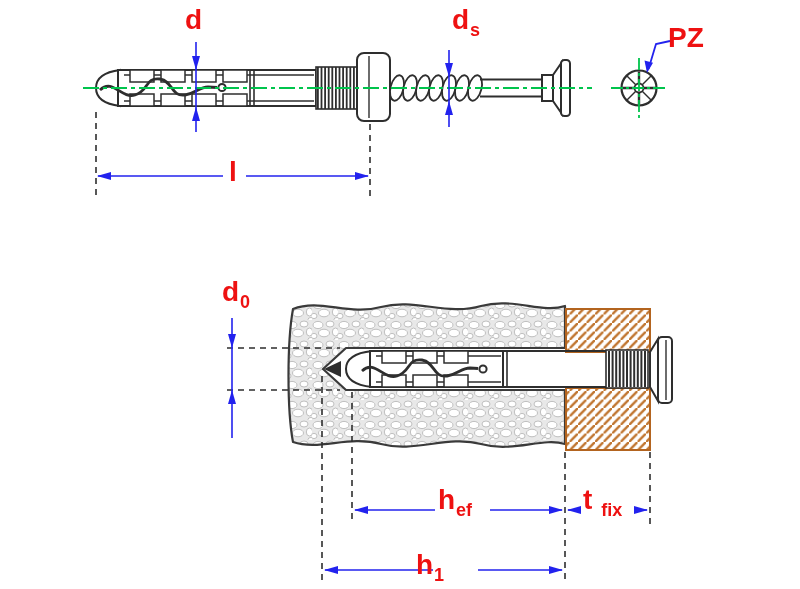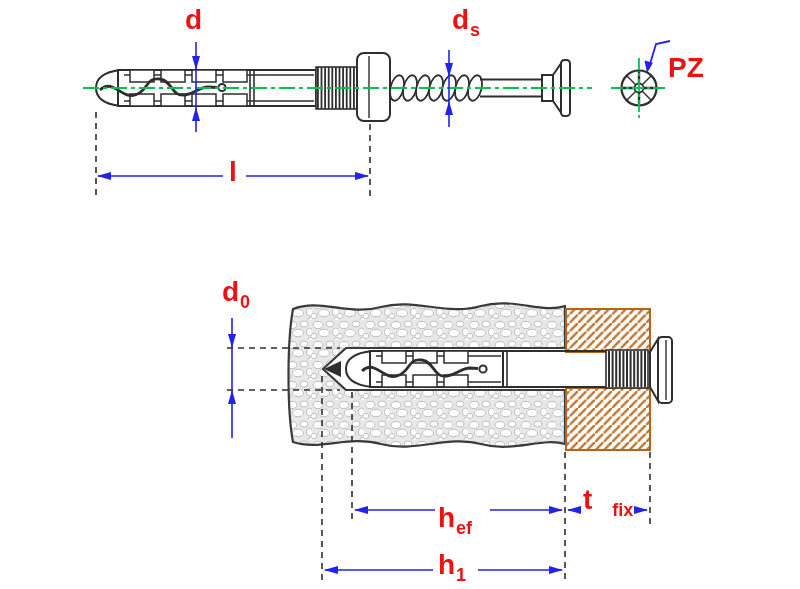--- a/index.html
+++ b/index.html
@@ -2,21 +2,21 @@
 <html style="--label: #ee1111; --dim: #2222ee; --center: #00c44c; --line: #2e2e2e; --hatch: #c0752f; --hatch-border: #b3641f; --wall-bg: #e8e8e8; --pebble: #ffffff; --pebble-stroke: #bfbfbf; --canvas: #ffffff;"><head>
 <meta charset="utf-8">
 <style>
   html,body{margin:0;padding:0;background:#fff;}
   .canvas{position:relative;width:800px;height:589px;background:var(--canvas,#fff);overflow:hidden;
           font-family:"Liberation Sans",sans-serif;}
   svg{position:absolute;left:0;top:0;}
   .lbl{position:absolute;color:var(--label,#e11);font-weight:bold;font-size:28px;line-height:1;
        font-family:"Liberation Sans",sans-serif;white-space:nowrap;}
   .lbl .sb{font-size:18px;position:relative;top:7px;margin-left:1px;}
-  .lbl .sb.gap{margin-left:20px;}
+  .lbl .sb.gap{margin-left:9px;}
 </style>
 </head>
 <body>
 
 <div class="canvas">
 <svg width="800" height="589" viewBox="0 0 800 589">
   <defs>
     <pattern id="pebbles" width="26" height="20" patternUnits="userSpaceOnUse">
       <rect width="26" height="20" style="fill:var(--wall-bg,#e8e8e8)"></rect>
       <g style="fill:var(--pebble,#fff);stroke:var(--pebble-stroke,#bfbfbf);stroke-width:1">
@@ -207,25 +207,25 @@
       <polygon points="324,570 338,566 338,574" style="fill:var(--dim)"></polygon>
       <polygon points="563,570 549,566 549,574" style="fill:var(--dim)"></polygon>
     </g>
   </g>
 </svg>
 
 <div class="lbl" style="left:185px;top:6px;"><span>d</span></div>
 
 <div class="lbl" style="left:452px;top:6px;"><span>d</span><span class="sb">s</span></div>
 
-<div class="lbl" style="left:668px;top:24px;margin-top:30px;"><span>PZ</span></div>
+<div class="lbl" style="left:668px;top:24px;"><span>PZ</span></div>
 
 <div class="lbl" style="left:229px;top:158px;"><span>l</span></div>
 
 <div class="lbl" style="left:222px;top:278px;"><span>d</span><span class="sb">0</span></div>
 
-<div class="lbl" style="left:438px;top:504px;"><span>h</span><span class="sb">ef</span></div>
+<div class="lbl" style="left:438px;top:486px;"><span>h</span><span class="sb">ef</span></div>
 
 <div class="lbl" style="left:583px;top:486px;"><span>t</span><span class="sb gap">fix</span></div>
 
-<div class="lbl" style="left:438px;top:551px;"><span>h</span><span class="sb">1</span></div>
+<div class="lbl" style="left:416px;top:551px;"><span>h</span><span class="sb">1</span></div>
 
 </div>
 
 </body></html>

